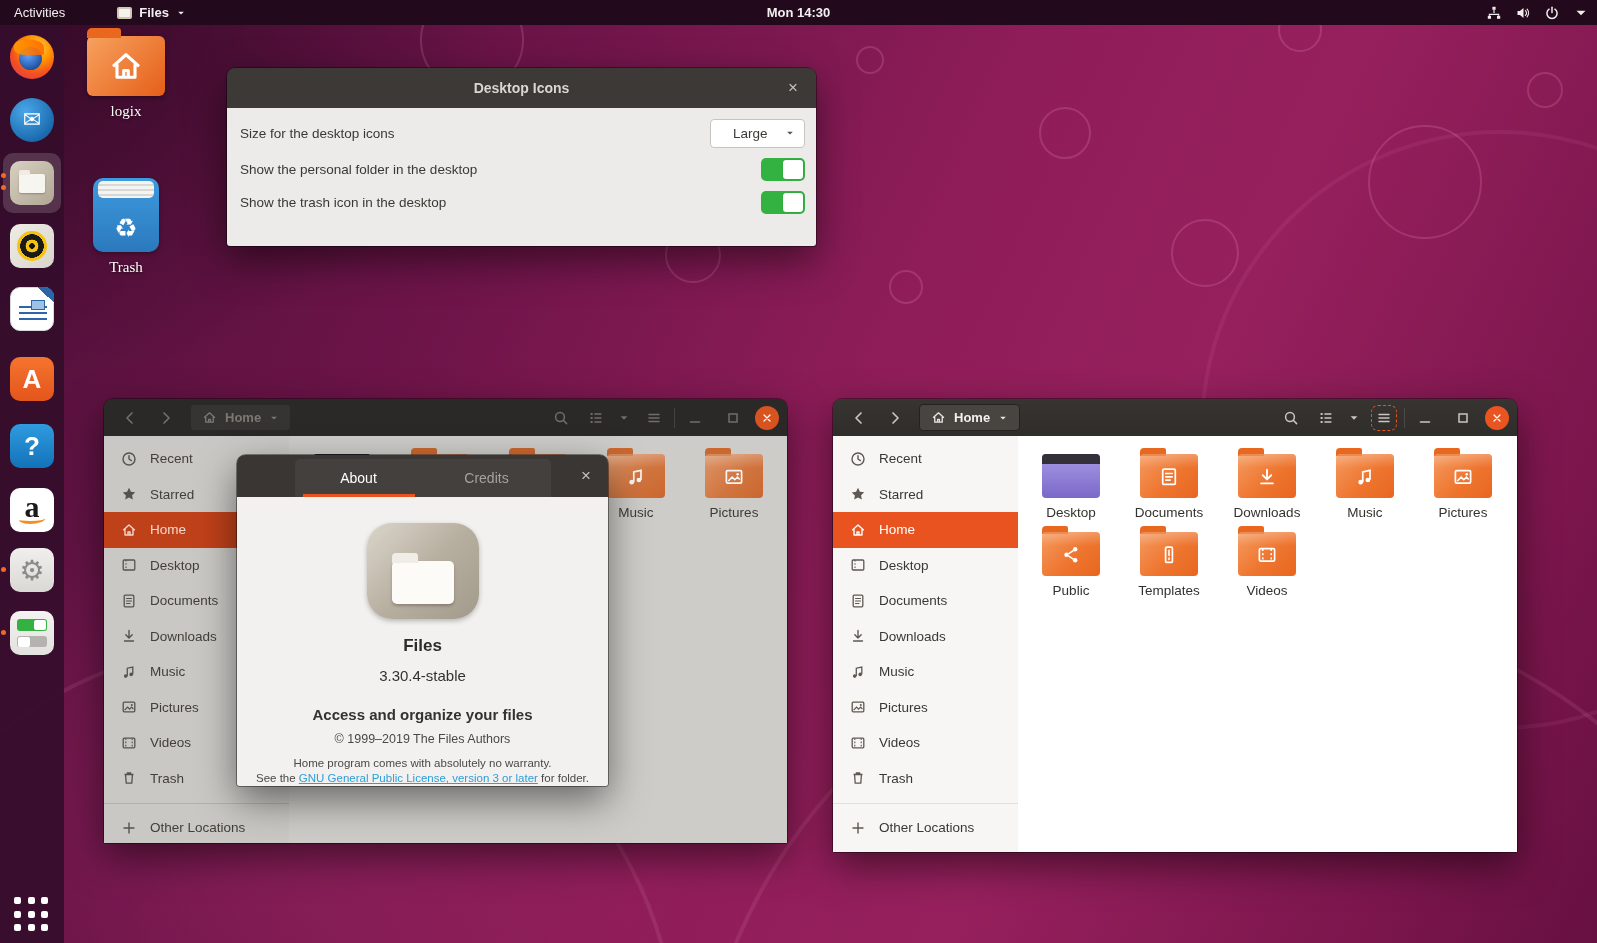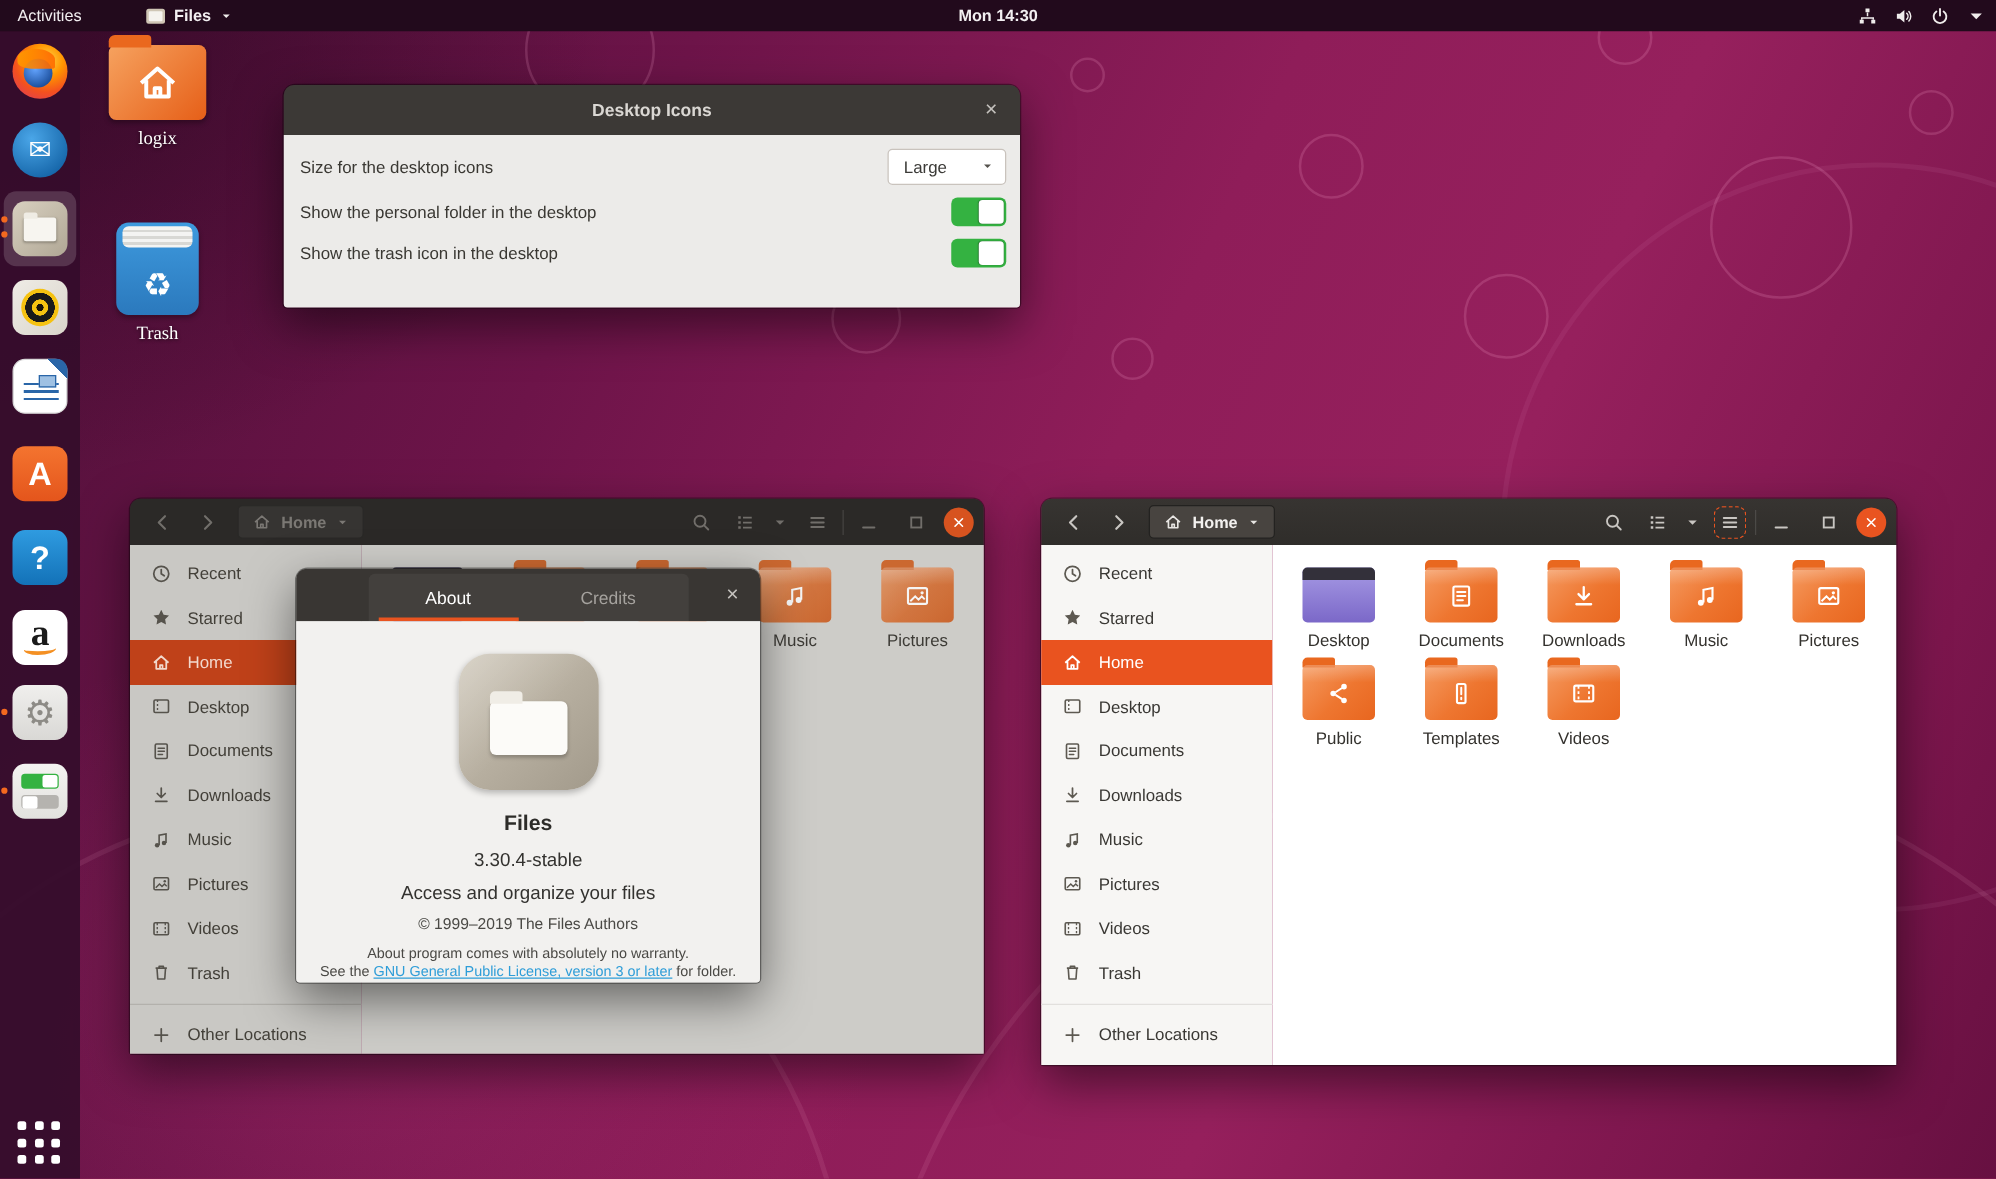--- a/index.html
+++ b/index.html
@@ -151,21 +151,21 @@
   
   .dlg { position:absolute; left:227px; top:68px; width:589px; height:178px; z-index:30; border-radius:9px 9px 3px 3px;
      box-shadow:0 14px 38px rgba(0,0,0,.5), 0 0 0 1px rgba(0,0,0,.4); }
   .dlg-header { position:absolute; top:0; left:0; right:0; height:40px; background:#3c3936; border-radius:8px 8px 0 0;
      display:flex; align-items:center; justify-content:center; color:#dad7d3; font-size:14px; font-weight:700; }
   .dlg-close { position:absolute; right:13px; top:10px; width:20px; height:20px; color:#c4c1bd; font-size:17px; line-height:20px; text-align:center; font-weight:400; }
   .dlg-body { position:absolute; top:40px; left:0; right:0; bottom:0; background:#ecebe9; border-radius:0 0 3px 3px; }
   .dlg-row { position:absolute; left:13px; right:11px; display:flex; align-items:center; justify-content:space-between;
      color:#3a3833; font-size:13.5px; }
   .dropdown { display:flex; align-items:center; justify-content:space-between; width:95px; height:29px; background:#ffffff;
-     border:1px solid #c9c3bd; border-radius:4px; padding:0 9px 0 12px; color:#3b3a37; font-size:13.5px; }
+     border:1px solid #c9c3bd; border-radius:4px; padding:0 9px 0 22px; color:#3b3a37; font-size:13.5px; }
   .dropdown svg { width:10px; height:10px; color:#55524d; }
   .toggle { width:44px; height:23px; border-radius:5px; background:#34b241; position:relative; }
   .toggle .knob { position:absolute; top:2px; right:2px; width:20px; height:19px; background:#fff; border-radius:3px; box-shadow:0 0 1px rgba(0,0,0,.4); }
 
   
   .about { position:absolute; left:237px; top:455px; width:371px; height:331px; z-index:20; border-radius:9px 9px 3px 3px;
      box-shadow:0 14px 38px rgba(0,0,0,.5), 0 0 0 1px rgba(0,0,0,.4); }
   .about-header { position:absolute; top:0; left:0; right:0; height:42px; background:#393633; border-radius:8px 8px 0 0; }
   .switcher { position:absolute; left:50%; top:4px; transform:translateX(-50%); width:256px; height:38px; display:flex;
      background:rgba(255,255,255,.05); border-radius:5px 5px 0 0; }
@@ -176,21 +176,21 @@
   .about-body { position:absolute; top:42px; left:0; right:0; bottom:0; background:#f2f1ef; border-radius:0 0 3px 3px;
      display:flex; flex-direction:column; align-items:center; text-align:center; }
   .app-icon { width:112px; height:112px; margin-top:26px; border-radius:25px; position:relative;
      background:linear-gradient(135deg,#cfc8ba 0%, #b9b1a2 45%, #a29a8b 100%); box-shadow:0 2px 5px rgba(0,0,0,.25); }
   .app-icon::before { content:""; position:absolute; inset:0; border-radius:25px;
      background:linear-gradient(135deg, rgba(255,255,255,.22) 0%, rgba(255,255,255,0) 52%); }
   .app-icon .body { position:absolute; left:25px; top:38px; width:62px; height:43px; background:#fcfbf8; border-radius:5px; box-shadow:0 2px 3px rgba(0,0,0,.22); }
   .app-icon .body::before { content:""; position:absolute; left:0; top:-8px; width:26px; height:10px; background:#f0ede6; border-radius:4px 3px 0 0; }
   .about-name { font-size:17px; font-weight:700; color:#2d2c29; margin-top:17px; }
   .about-version { font-size:15px; color:#33322f; margin-top:11px; }
-  .about-summary { font-size:15px; color:#33322f; margin-top:9px; }
+  .about-summary { font-size:15px; color:#33322f; margin-top:22px;font-weight:bold; }
   .about-copyright { font-size:12.5px; color:#4a4945; margin-top:9px; }
   .about-warranty { font-size:11.5px; color:#4a4945; margin-top:10px; line-height:15px; }
   .about-warranty a { color:#2e9dd8; text-decoration:underline; }
 
   .lw { left:104px; top:399px; width:683px; height:444px; z-index:10; }
   .rw { left:833px; top:399px; width:684px; height:453px; z-index:10; }
 </style>
 </head>
 <body>
 
@@ -620,21 +620,21 @@
   </div>
   <div class="about-body">
     <div class="app-icon">
         <div class="body"></div>
       </div>
     <div class="about-name">Files</div>
     <div class="about-version">3.30.4-stable</div>
     <div class="about-summary">Access and organize your files</div>
     <div class="about-copyright">© 1999–2019 The Files Authors</div>
     <div class="about-warranty">
-      <span>About program comes with absolutely no warranty.</span><br>
+      <span>Home program comes with absolutely no warranty.</span><br>
       <span>See the </span><a href="#">GNU General Public License, version 3 or later</a><span> for folder.</span>
     </div>
   </div>
 </div>
 
 <div class="window rw">
   <div class="headerbar hb-focus">
     <svg class="nav-btn hb-icon">
         <use href="#s-chevL"></use>
       </svg>

